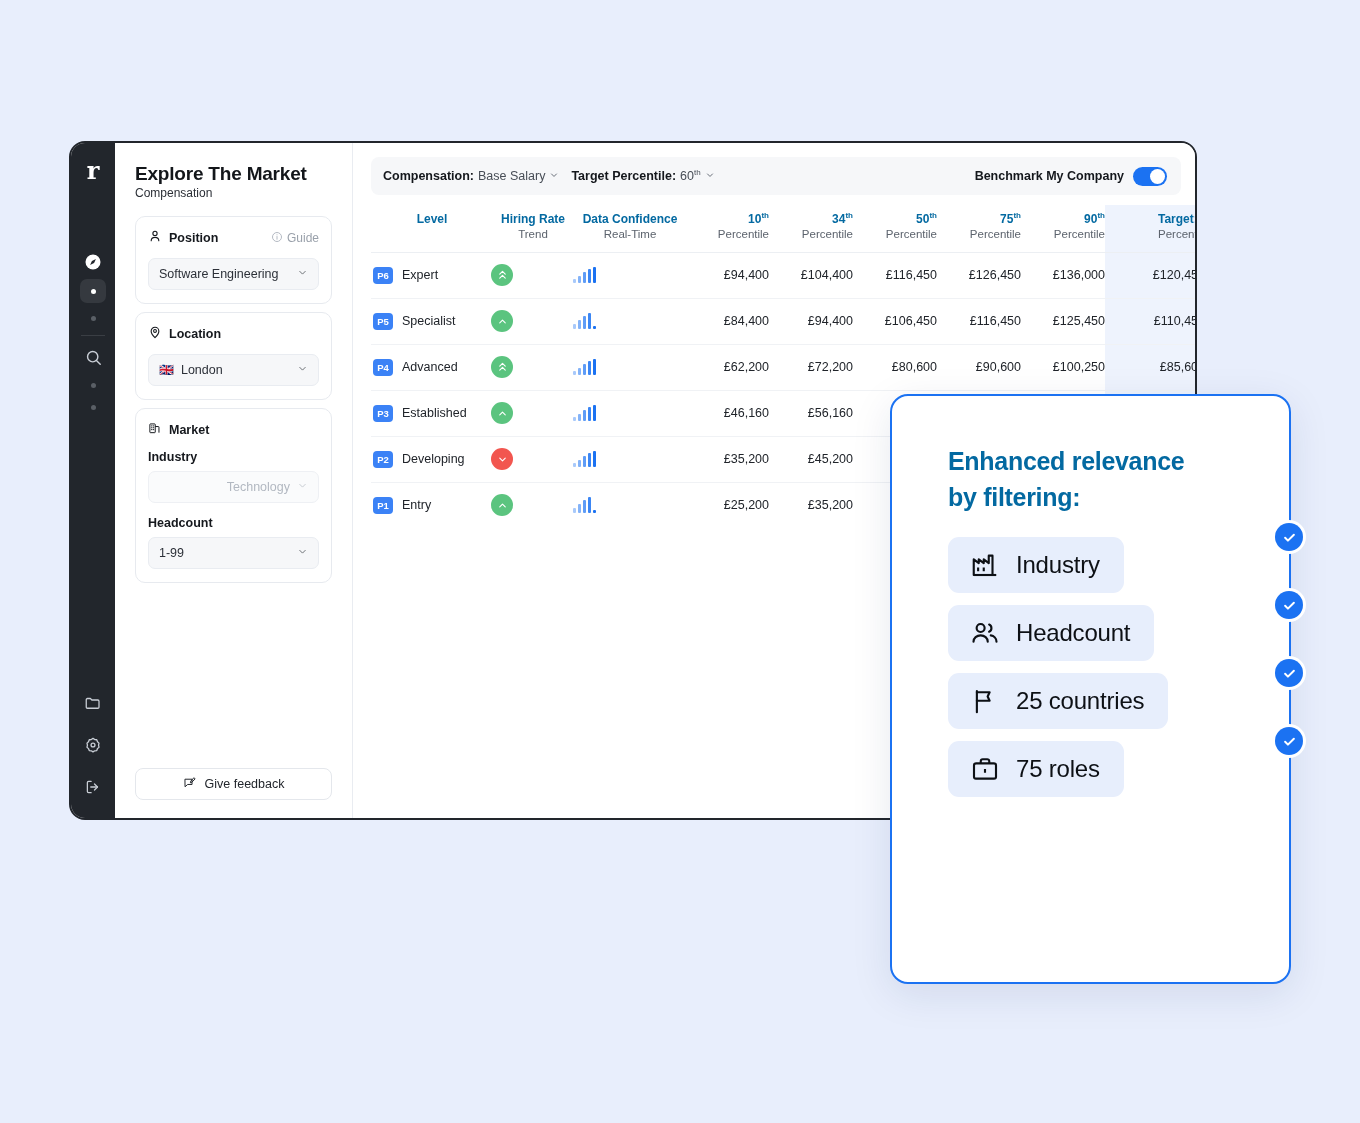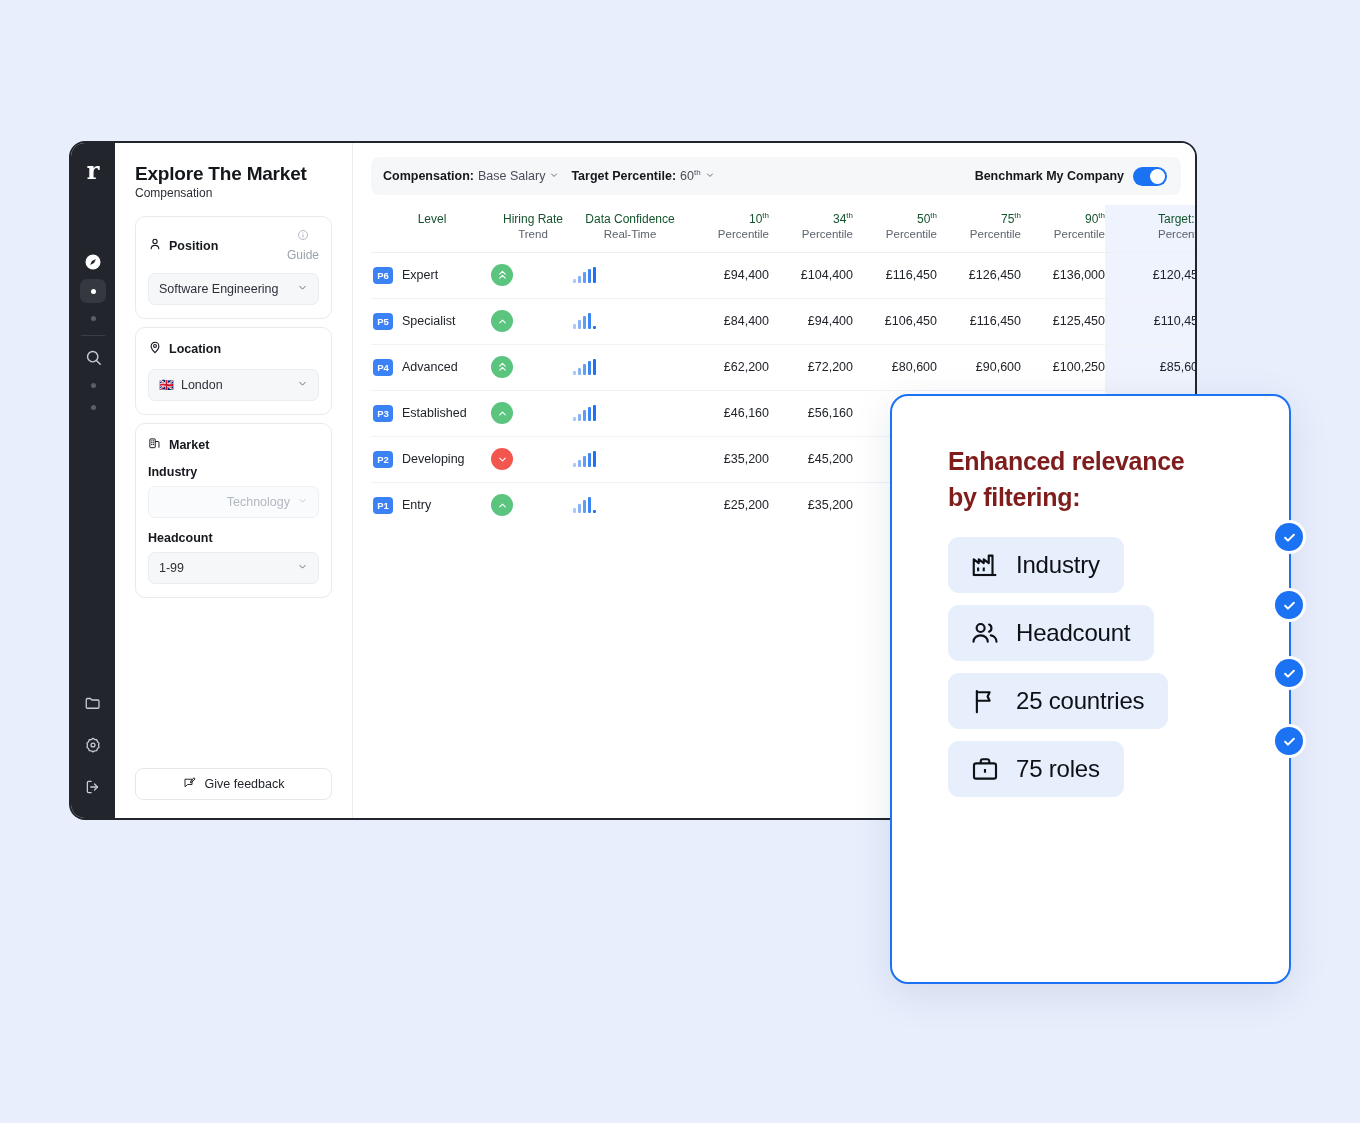--- a/index.html
+++ b/index.html
@@ -59,21 +59,21 @@
   .panel-title { font-size:19px; font-weight:700; color:#13161a; letter-spacing:-0.2px; }
   .panel-sub { font-size:12px; color:#2b2f36; margin-top:1px; margin-bottom:16px; }
 
   .card {
     border:1px solid #e7eaef; border-radius:10px;
     padding:12px 12px 13px; margin-bottom:8px; background:#fff;
   }
   .card-head { display:flex; align-items:center; justify-content:space-between; margin-bottom:11px; }
   .card-head-left { display:flex; align-items:center; gap:7px; }
   .card-head-label { font-size:12.5px; font-weight:700; color:#15181d; }
-  .guide { display:flex;align-items:center;gap:4px;font-size:12px;color:#9aa1ab;flex-direction:column; }
+  .guide { display:flex;align-items:center;gap:4px;font-size:12px;color:#9aa1ab; }
 
   .select {
     height:32px; border:1px solid #e9ecf1; border-radius:7px; background:#f6f7f9;
     display:flex; align-items:center; padding:0 10px; gap:7px;
     font-size:12.5px; color:#2c3038;
   }
   .select .sel-val { flex:1; white-space:nowrap; overflow:hidden; text-overflow:ellipsis; }
   .select.muted { background:#fafbfc; color:#b2b8c1; border-color:#eef0f4;text-align:right; }
   .field-label { font-size:12.5px; font-weight:700; color:#15181d; margin:0 0 7px; }
   .field-label.mt { margin-top:13px; }
@@ -99,21 +99,21 @@
   .tool-item b { color:#14171c; font-weight:700; }
   .toolbar-right { margin-left:auto; display:flex;align-items:center;gap:9px; }
   .bm-label { font-size:12.5px; font-weight:700; color:#14171c; }
   .toggle { width:34px;height:19px;border-radius:10px;background:#1b72f2;position:relative; }
   .toggle .knob { position:absolute; top:2px; right:2px; width:15px;height:15px;border-radius:50%;background:#fff; }
 
   
   .tbl { width:100%; border-collapse:collapse; table-layout:fixed; }
   .tbl th { font-weight:400; padding:0; vertical-align:bottom; }
   .th-in { padding:6px 0 9px; }
-  .th-l1 { font-size:12px; font-weight:400; color:#14532d; line-height:1.35; white-space:nowrap; }
+  .th-l1 { font-size:12px; font-weight:700; color:#0369a1; line-height:1.35; white-space:nowrap; }
   .th-l2 { font-size:11.5px; color:#5c636d; line-height:1.35; white-space:nowrap; }
   .th-num .th-l1, .th-num .th-l2 { text-align:right; }
   .th-target { background:#eef3fd; }
   .th-target .th-in { padding-left:10px; padding-right:12px;margin-left:43px; }
   .th-left .th-in { padding-left:2px; }
   sup { font-size:8px; vertical-align: super; }
 
   .hdr-row th { border-bottom:1px solid #eceff3; }
 
   .tbl td { padding:0; border-bottom:1px solid #f0f2f5; height:46px; }
@@ -138,21 +138,21 @@
   
   .float-card {
     position:absolute; left:890px; top:394px;
     width:401px; height:590px;
     background:#fff;
     border:2px solid #1b72f2;
     border-radius:18px;
     padding:48px 0 0 56px;
     box-shadow: 0 10px 40px rgba(20,40,90,.10);
   }
-  .fc-title { font-size:25px; font-weight:700; color:#7f1d1d; line-height:1.42; letter-spacing:-0.3px; }
+  .fc-title { font-size:25px; font-weight:700; color:#0369a1; line-height:1.42; letter-spacing:-0.3px; }
   .fc-list { margin-top:22px; display:flex; flex-direction:column; gap:12px; }
   .fc-row { position:relative; display:inline-flex; }
   .pill {
     background:#e7eefc; border-radius:11px; height:56px;
     display:inline-flex; align-items:center; gap:16px;
     padding:0 24px 0 22px;
     font-size:24px; color:#0d1015; letter-spacing:-0.2px;
     white-space:nowrap;
   }
   .pill svg { display:block; flex:0 0 auto; }

